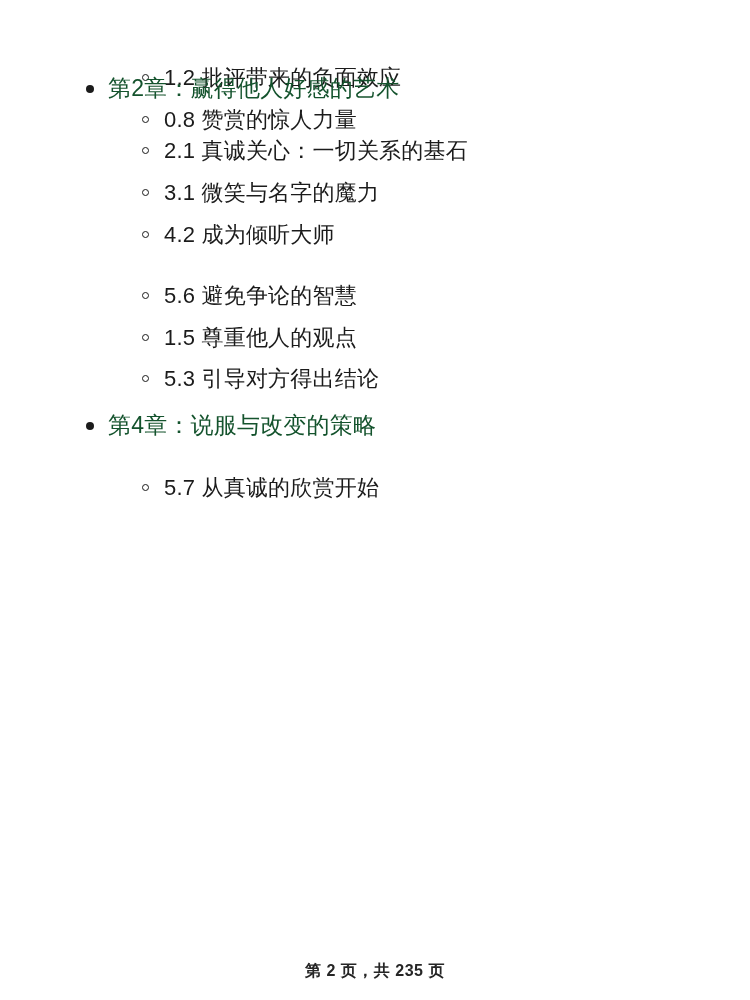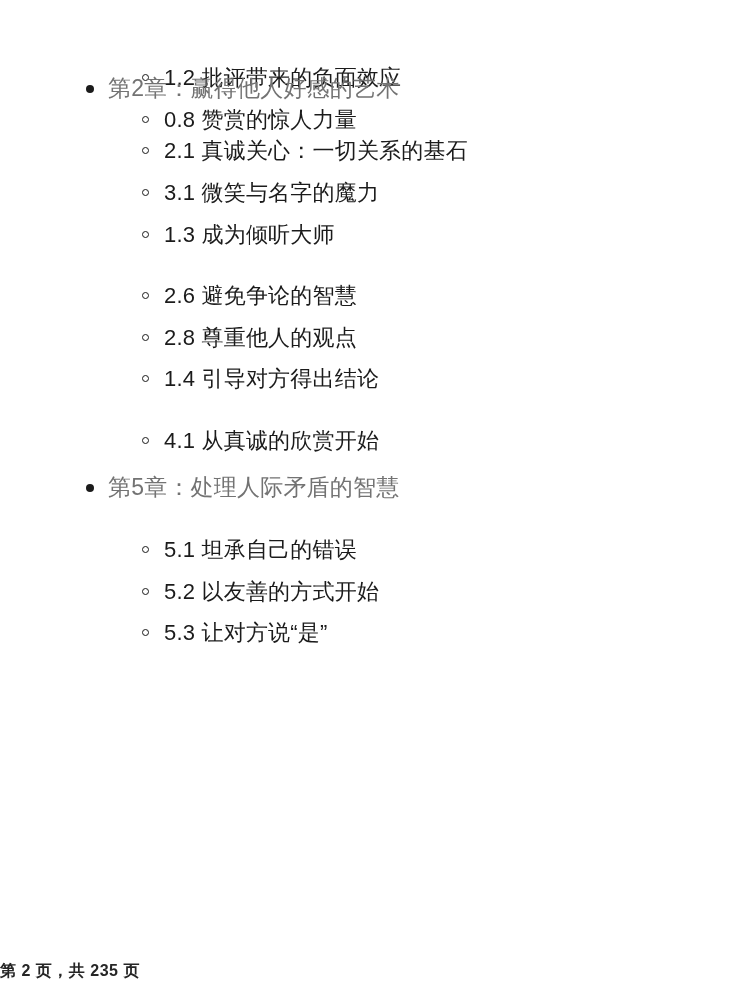--- a/index.html
+++ b/index.html
@@ -31,21 +31,21 @@
   }
 
   
   .chapter {
     position: relative;
     margin: 0 0 6px 0;
     padding-left: 48px;
     font-size: 23px;
     line-height: 1.62;
     letter-spacing: 0.2px;
-    color: #737373;
+    color: #14532d;
   }
   .chapter::before {
     content: "";
     position: absolute;
     left: 26px;
     top: 15px;
     width: 8px;
     height: 8px;
     border-radius: 50%;
     background: #1b1b1b;
@@ -83,21 +83,21 @@
 
   .spacer-top {
     height: 0;
   }
 
   .footer {
     position: absolute;
     left: 0;
     right: 0;
     bottom: 18px;
-    text-align: left;
+    text-align: center;
     font-size: 16px;
     color: #262626;
     font-weight: 700;
     letter-spacing: 0.5px;
   }
 </style>
 </head>
 <body>
 
 <div class="page">
@@ -109,44 +109,37 @@
         <div class="section">1.2 批评带来的负面效应</div>
         <div class="section">0.8 赞赏的惊人力量</div>
       </div>
     </div>
 
     <div class="group">
       <div class="chapter">第2章：赢得他人好感的艺术</div>
       <div class="group-sections">
         <div class="section">2.1 真诚关心：一切关系的基石</div>
         <div class="section">3.1 微笑与名字的魔力</div>
-        <div class="section">1.3 成为倾听大师</div>
+        <div class="section">4.2 成为倾听大师</div>
       </div>
     </div>
 
     <div class="group">
       <div class="group-sections">
-        <div class="section">2.6 避免争论的智慧</div>
-        <div class="section">2.8 尊重他人的观点</div>
-        <div class="section">1.4 引导对方得出结论</div>
+        <div class="section">5.6 避免争论的智慧</div>
+        <div class="section">1.5 尊重他人的观点</div>
+        <div class="section">5.3 引导对方得出结论</div>
       </div>
     </div>
 
     <div class="group">
+      <div class="chapter">第4章：说服与改变的策略</div>
       <div class="group-sections">
-        <div class="section">4.1 从真诚的欣赏开始</div>
+        <div class="section">5.7 从真诚的欣赏开始</div>
       </div>
     </div>
 
-    <div class="group">
-      <div class="chapter">第5章：处理人际矛盾的智慧</div>
-      <div class="group-sections">
-        <div class="section">5.1 坦承自己的错误</div>
-        <div class="section">5.2 以友善的方式开始</div>
-        <div class="section">5.3 让对方说“是”</div>
-      </div>
-    </div>
 
   </div>
 
   <div class="footer">第 2 页，共 235 页</div>
 
 </div>
 
 </body></html>

